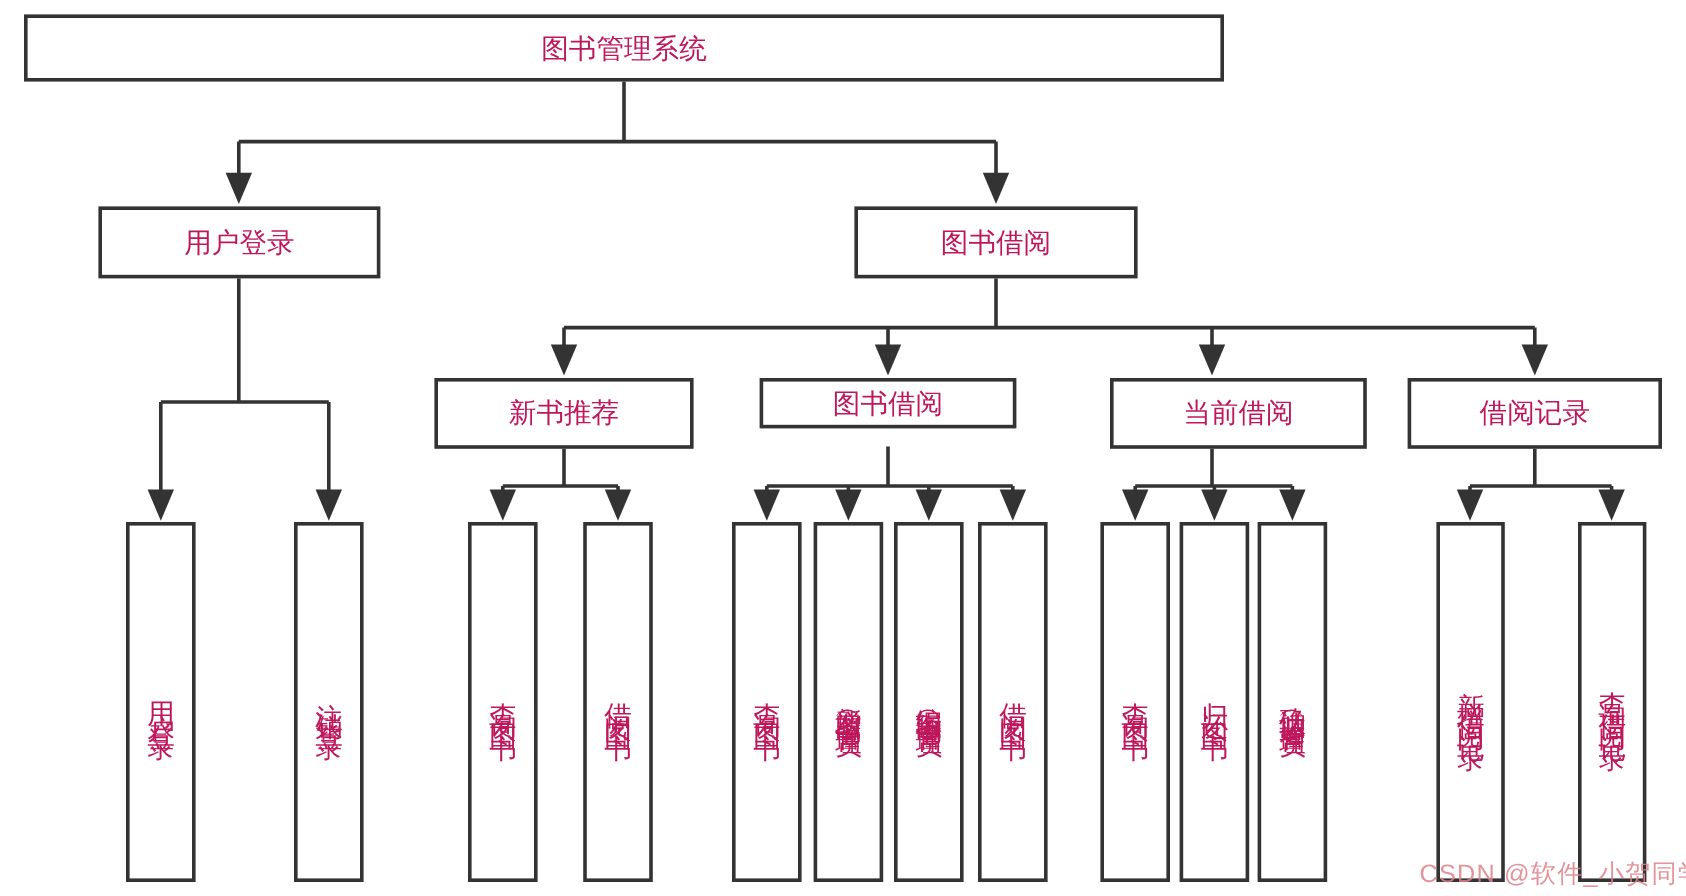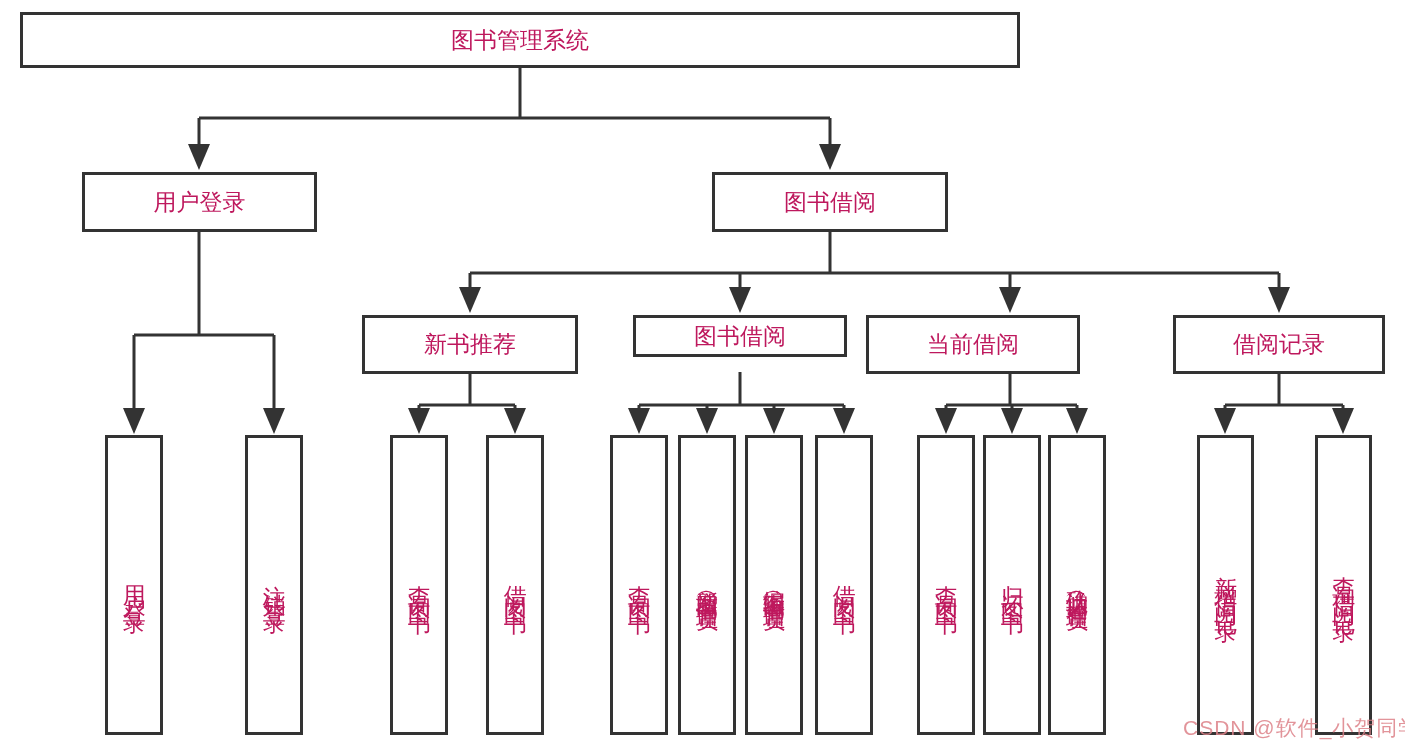--- a/index.html
+++ b/index.html
@@ -73,21 +73,21 @@
     </g>
   </svg>
 
   <div class="box" style="left:20px;top:12px;width:1000px;height:56px;">图书管理系统</div>
 
   <div class="box" style="left:82px;top:172px;width:235px;height:60px;">用户登录</div>
   <div class="box" style="left:712px;top:172px;width:236px;height:60px;">图书借阅</div>
 
   <div class="box" style="left:362px;top:315px;width:216px;height:59px;">新书推荐</div>
   <div class="box" style="left:633px;top:315px;width:214px;height:42px;">图书借阅</div>
-  <div class="box" style="left:866px;top:315px;width:214px;height:59px;">当前借阅</div>
+  <div class="box" style="left:925px;top:315px;width:214px;height:59px;">当前借阅</div>
   <div class="box" style="left:1173px;top:315px;width:212px;height:59px;">借阅记录</div>
 
   <div class="box" style="left:105px;top:435px;width:58px;height:300px;">
     <span class="vlabel">用户登录</span>
   </div>
   <div class="box" style="left:245px;top:435px;width:58px;height:300px;">
     <span class="vlabel">注销登录</span>
   </div>
 
   <div class="box" style="left:390px;top:435px;width:58px;height:300px;">

